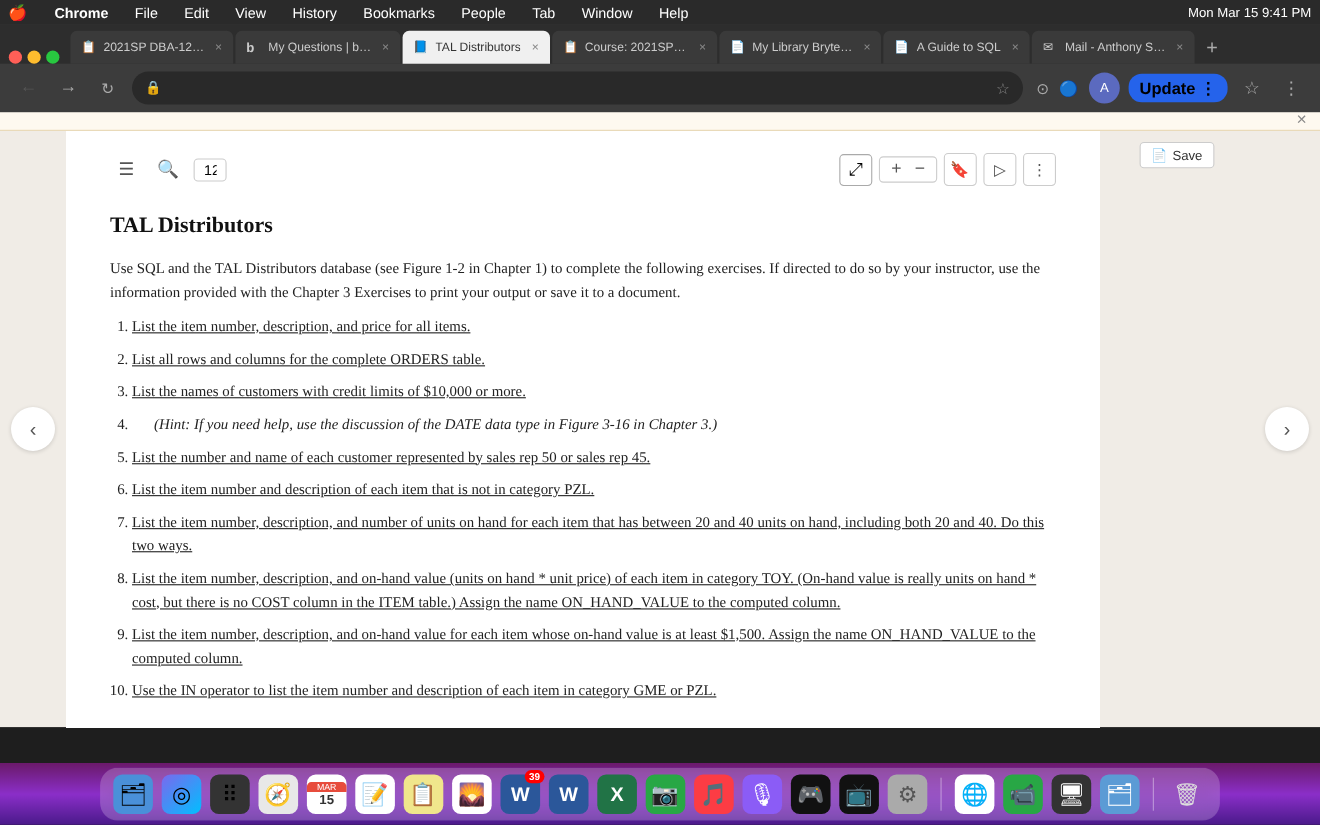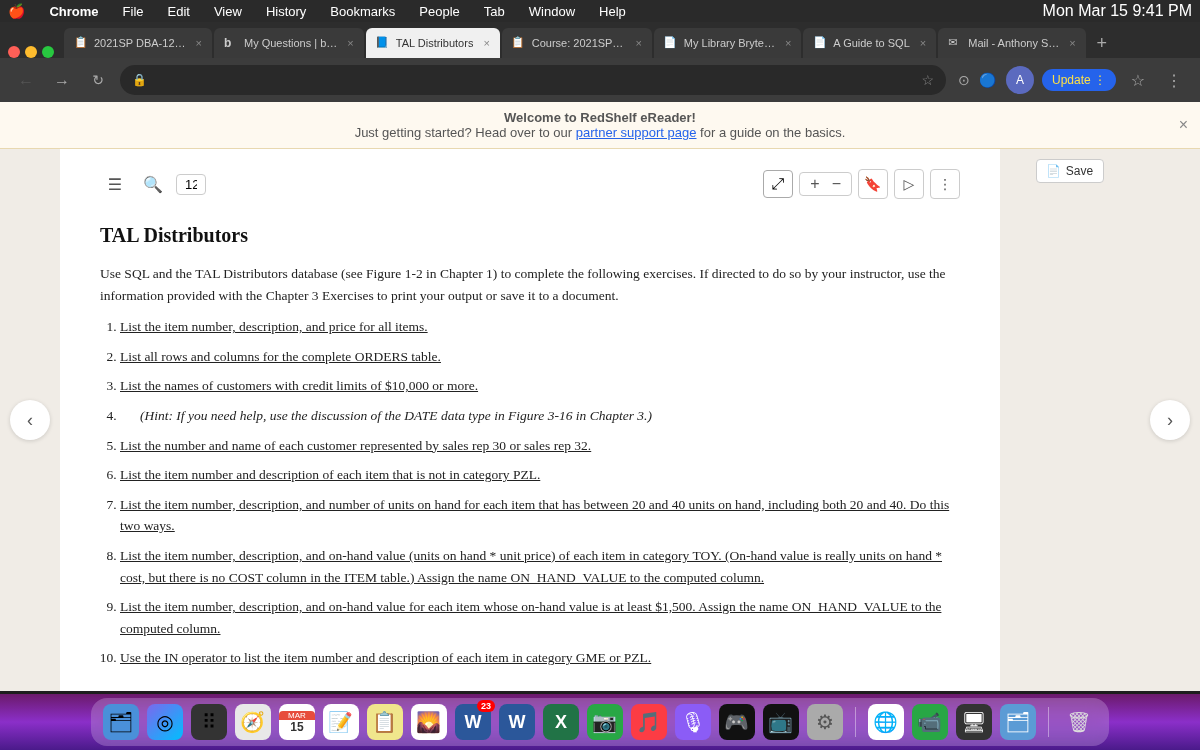--- a/index.html
+++ b/index.html
@@ -13,21 +13,21 @@
       display: flex;
       align-items: center;
       padding: 0 8px;
       gap: 16px;
       font-size: 13px;
       color: #fff;
     }
     .menu-bar .apple-logo { font-size: 14px; margin-right: 4px; }
     .menu-bar .menu-item { cursor: pointer; padding: 0 4px; }
     .menu-bar .menu-item.bold { font-weight: 600; }
-    .menu-bar .right-items { margin-left: auto; display: flex; align-items: center; gap: 8px; font-size: 16px; justify-content: center; }
+    .menu-bar .right-items { margin-left: auto; display: flex; align-items: center; gap: 8px; font-size: 12px; justify-content: center; }
 
     
     .browser-chrome {
       width: 100%;
       background: #3c3c3c;
     }
 
     
     .tab-bar {
       height: 36px;
@@ -103,26 +103,26 @@
     .url-bar .star-icon { margin-left: auto; color: #888; font-size: 14px; }
     .profile-btn {
       width: 28px; height: 28px;
       background: #5b6abf;
       border-radius: 50%;
       display: flex; align-items: center; justify-content: center;
       color: white; font-size: 12px; cursor: pointer;
     }
     .update-btn {
       background: #2563eb;
-      color: #fde047;
+      color: #000000;
       border-radius: 12px;
       padding: 4px 10px;
-      font-size: 12px;
+      font-size: 15px;
       cursor: pointer;
-      display: flex; align-items: center; gap: 4px;
+      display: flex; align-items: center; gap: 4px; font-weight: bold;
     }
     .ext-icons { display: flex; gap: 4px; }
     .ext-icon { width: 20px; height: 20px; display: flex; align-items: center; justify-content: center; font-size: 14px; color: #aaa; cursor: pointer; }
 
     
     .reader-banner {
       background: #fef9f0;
       border-bottom: 1px solid #e8d8b0;
       padding: 8px 16px;
       display: flex;
@@ -377,24 +377,20 @@
       <span class="ext-icon">🔵</span>
     </div>
     <div class="profile-btn">A</div>
     <div class="update-btn">Update ⋮</div>
     <div class="nav-btn">☆</div>
     <div class="nav-btn">⋮</div>
   </div>
 </div>
 
 <div class="reader-banner">
-  <div class="banner-text">
-    <strong>Welcome to RedShelf eReader!</strong><br>
-    <span>Just getting started? Head over to our </span><span class="banner-link">partner support page</span><span> for a guide on the basics.</span>
-  </div>
   <span class="close-btn">×</span>
 </div>
 
 <div class="reader-area">
 
   <div class="left-nav">
     <div class="nav-circle-btn">‹</div>
   </div>
 
   <div class="document-area">
@@ -436,21 +432,21 @@
         <li>
           <span class="underline-text">List all rows and columns for the complete ORDERS table.</span>
         </li>
         <li>
           <span class="underline-text">List the names of customers with credit limits of $10,000 or more.</span>
         </li>
         <li>
           <div class="hint">(Hint: If you need help, use the discussion of the DATE data type in Figure 3-16 in Chapter 3.)</div>
         </li>
         <li>
-          <span class="underline-text">List the number and name of each customer represented by sales rep 30 or sales rep 32.</span>
+          <span class="underline-text">List the number and name of each customer represented by sales rep 50 or sales rep 45.</span>
         </li>
         <li>
           <span class="underline-text">List the item number and description of each item that is not in category PZL.</span>
         </li>
         <li>
           <span class="underline-text">List the item number, description, and number of units on hand for each item that has between 20 and 40 units on hand, including both 20 and 40. Do this two ways.</span>
         </li>
         <li>
           <span class="underline-text">List the item number, description, and on-hand value (units on hand * unit price) of each item in category TOY. (On-hand value is really units on hand * cost, but there is no COST column in the ITEM table.) Assign the name ON_HAND_VALUE to the computed column.</span>
         </li>
@@ -484,21 +480,21 @@
     <div class="dock-icon" style="background:#e8e8e8;color:#333;">🧭</div>
     <div class="dock-icon" style="background:white;color:#333;font-size:10px;flex-direction:column;display:flex;align-items:center;justify-content:center;">
       <span style="font-size:8px;background:#e74c3c;color:white;width:100%;text-align:center;border-radius:4px 4px 0 0;">MAR</span>
       <span style="font-size:12px;font-weight:bold;color:#333;">15</span>
     </div>
     <div class="dock-icon" style="background:white;color:#e74c3c;">📝</div>
     <div class="dock-icon" style="background:#f0e68c;color:#333;">📋</div>
     <div class="dock-icon" style="background:#fff;">🌄</div>
     <div class="dock-icon" style="background:#2b579a;color:white;font-weight:bold;font-size:18px;">
       W
-      <span class="badge">23</span>
+      <span class="badge">39</span>
     </div>
     <div class="dock-icon" style="background:#2b579a;color:white;font-weight:bold;font-size:18px;">W</div>
     <div class="dock-icon" style="background:#217346;color:white;font-weight:bold;font-size:18px;">X</div>
     <div class="dock-icon" style="background:#28a745;color:white;">📷</div>
     <div class="dock-icon" style="background:#fc3c44;color:white;">🎵</div>
     <div class="dock-icon" style="background:#8b5cf6;color:white;">🎙</div>
     <div class="dock-icon" style="background:#111;color:#6ee7b7;">🎮</div>
     <div class="dock-icon" style="background:#111;color:white;">📺</div>
     <div class="dock-icon" style="background:#aaa;color:#555;">⚙</div>
     <div class="dock-divider"></div>

